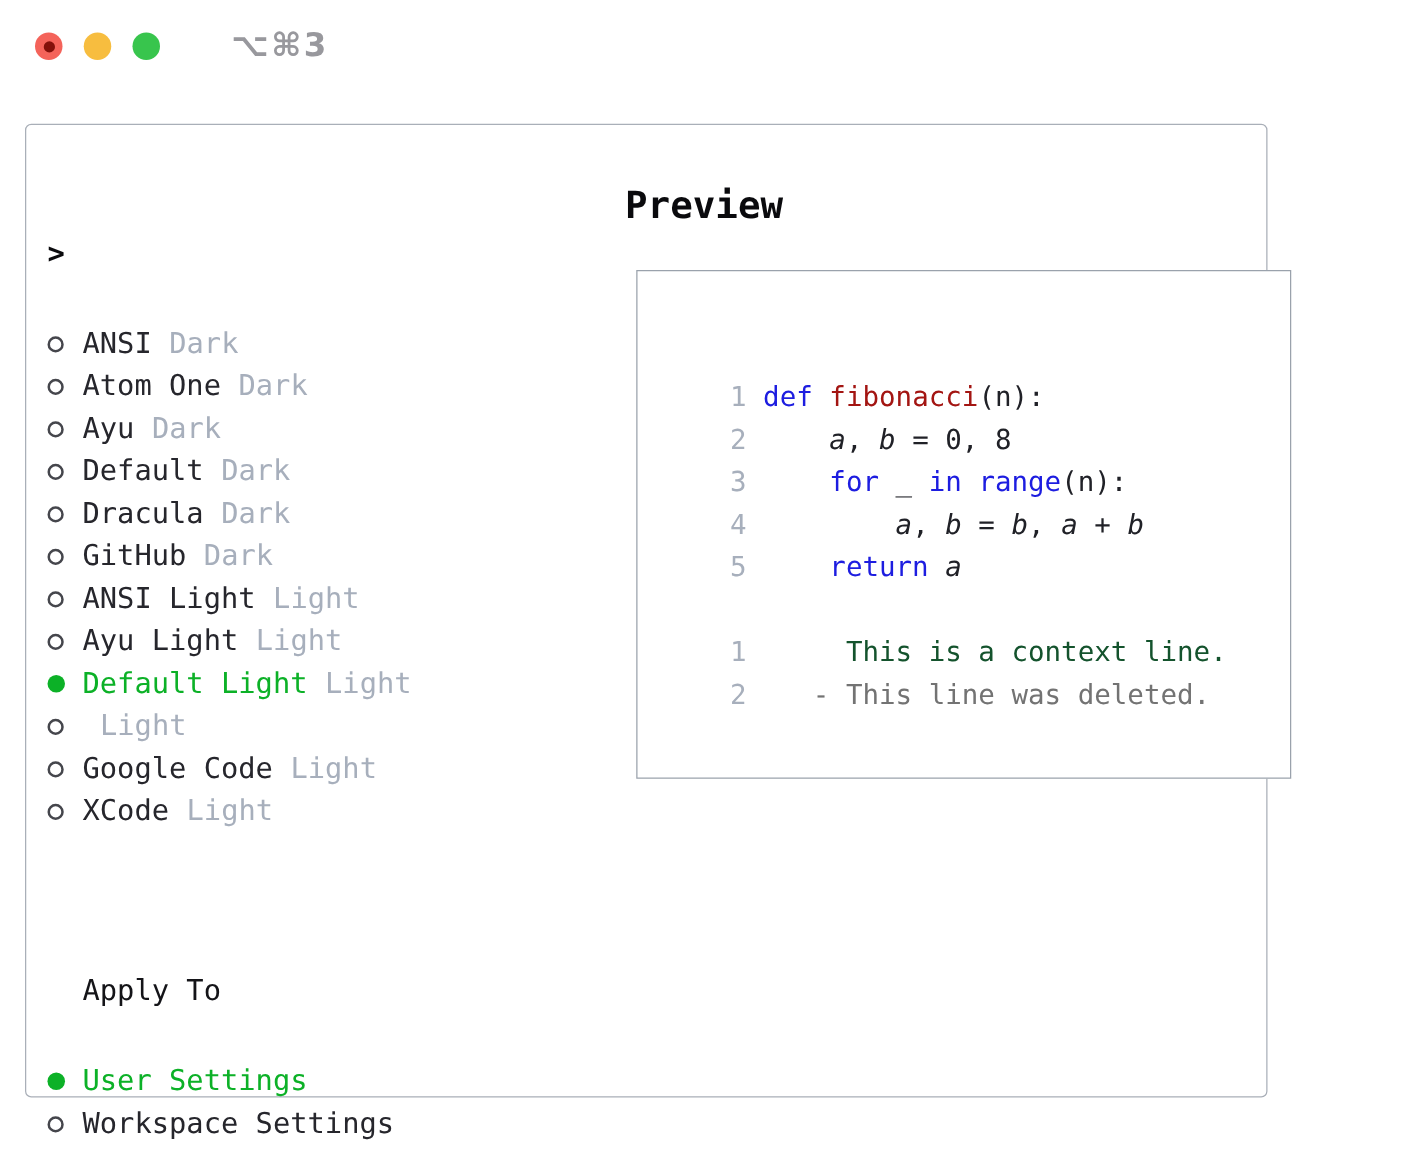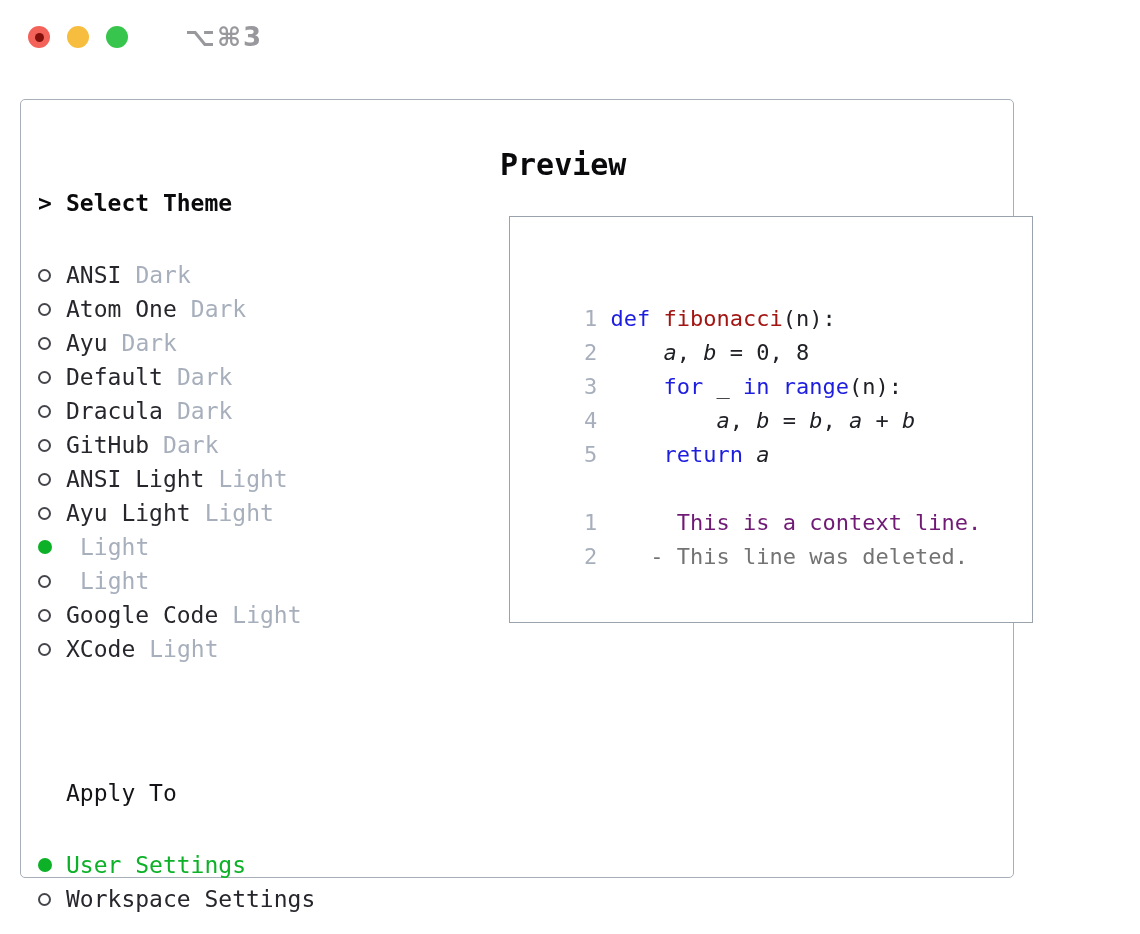--- a/index.html
+++ b/index.html
@@ -45,21 +45,21 @@
   .preview-title { position:absolute; left:479px; top:48px; height:34px;
                    line-height:34px; font-size:30px; font-weight:bold; color:#0a0a0d; }
   .preview-box { position:absolute; left:488px; top:116px; width:524px; height:407px;
                  border:1px solid #9aa2ac; background:#fff;
                  padding:51px 0 0 21px; overflow:hidden; }
   .cline { height:34px; line-height:34px; font-size:22px; white-space:pre; color:#202127; }
   .lnum { color:#a7afbc; }
   .kw  { color:#1d1de0; }
   .fn  { color:#a31512; }
   .var { font-style:italic; }
-  .context { color:#701a75; }
+  .context { color:#14532d; }
   .deleted { color:#737373; }
   .added   { color:#0cb127; }
 </style>
 </head>
 <body>
 
 <div class="window">
 
   <div class="titlebar">
     <span class="light red">
@@ -67,21 +67,21 @@
       </span>
     <span class="light yellow"></span>
     <span class="light green"></span>
     <span class="win-title">⌥⌘3</span>
   </div>
 
   <div class="panel">
 
     <div class="left-col">
       <div class="row">
-        <span class="prompt">&gt;</span><span class="header-label">Select Theme</span>
+        <span class="prompt">&gt;</span>
       </div>
       <div id="theme-rows"><div class="row">
     <span class="mark"><i class="circle"></i></span>
     <span class="name">ANSI</span>
   <span class="tag">Dark</span></div><div class="row">
     <span class="mark"><i class="circle"></i></span>
     <span class="name">Atom One</span>
   <span class="tag">Dark</span></div><div class="row">
     <span class="mark"><i class="circle"></i></span>
     <span class="name">Ayu</span>
@@ -95,20 +95,21 @@
     <span class="mark"><i class="circle"></i></span>
     <span class="name">GitHub</span>
   <span class="tag">Dark</span></div><div class="row">
     <span class="mark"><i class="circle"></i></span>
     <span class="name">ANSI Light</span>
   <span class="tag">Light</span></div><div class="row">
     <span class="mark"><i class="circle"></i></span>
     <span class="name">Ayu Light</span>
   <span class="tag">Light</span></div><div class="row selected">
     <span class="mark"><i class="circle"></i></span>
+    <span class="name">Default Light</span>
   <span class="tag">Light</span></div><div class="row">
     <span class="mark"><i class="circle"></i></span>
   <span class="tag">Light</span></div><div class="row">
     <span class="mark"><i class="circle"></i></span>
     <span class="name">Google Code</span>
   <span class="tag">Light</span></div><div class="row">
     <span class="mark"><i class="circle"></i></span>
     <span class="name">XCode</span>
   <span class="tag">Light</span></div></div>
       <div class="row spacer"></div>

